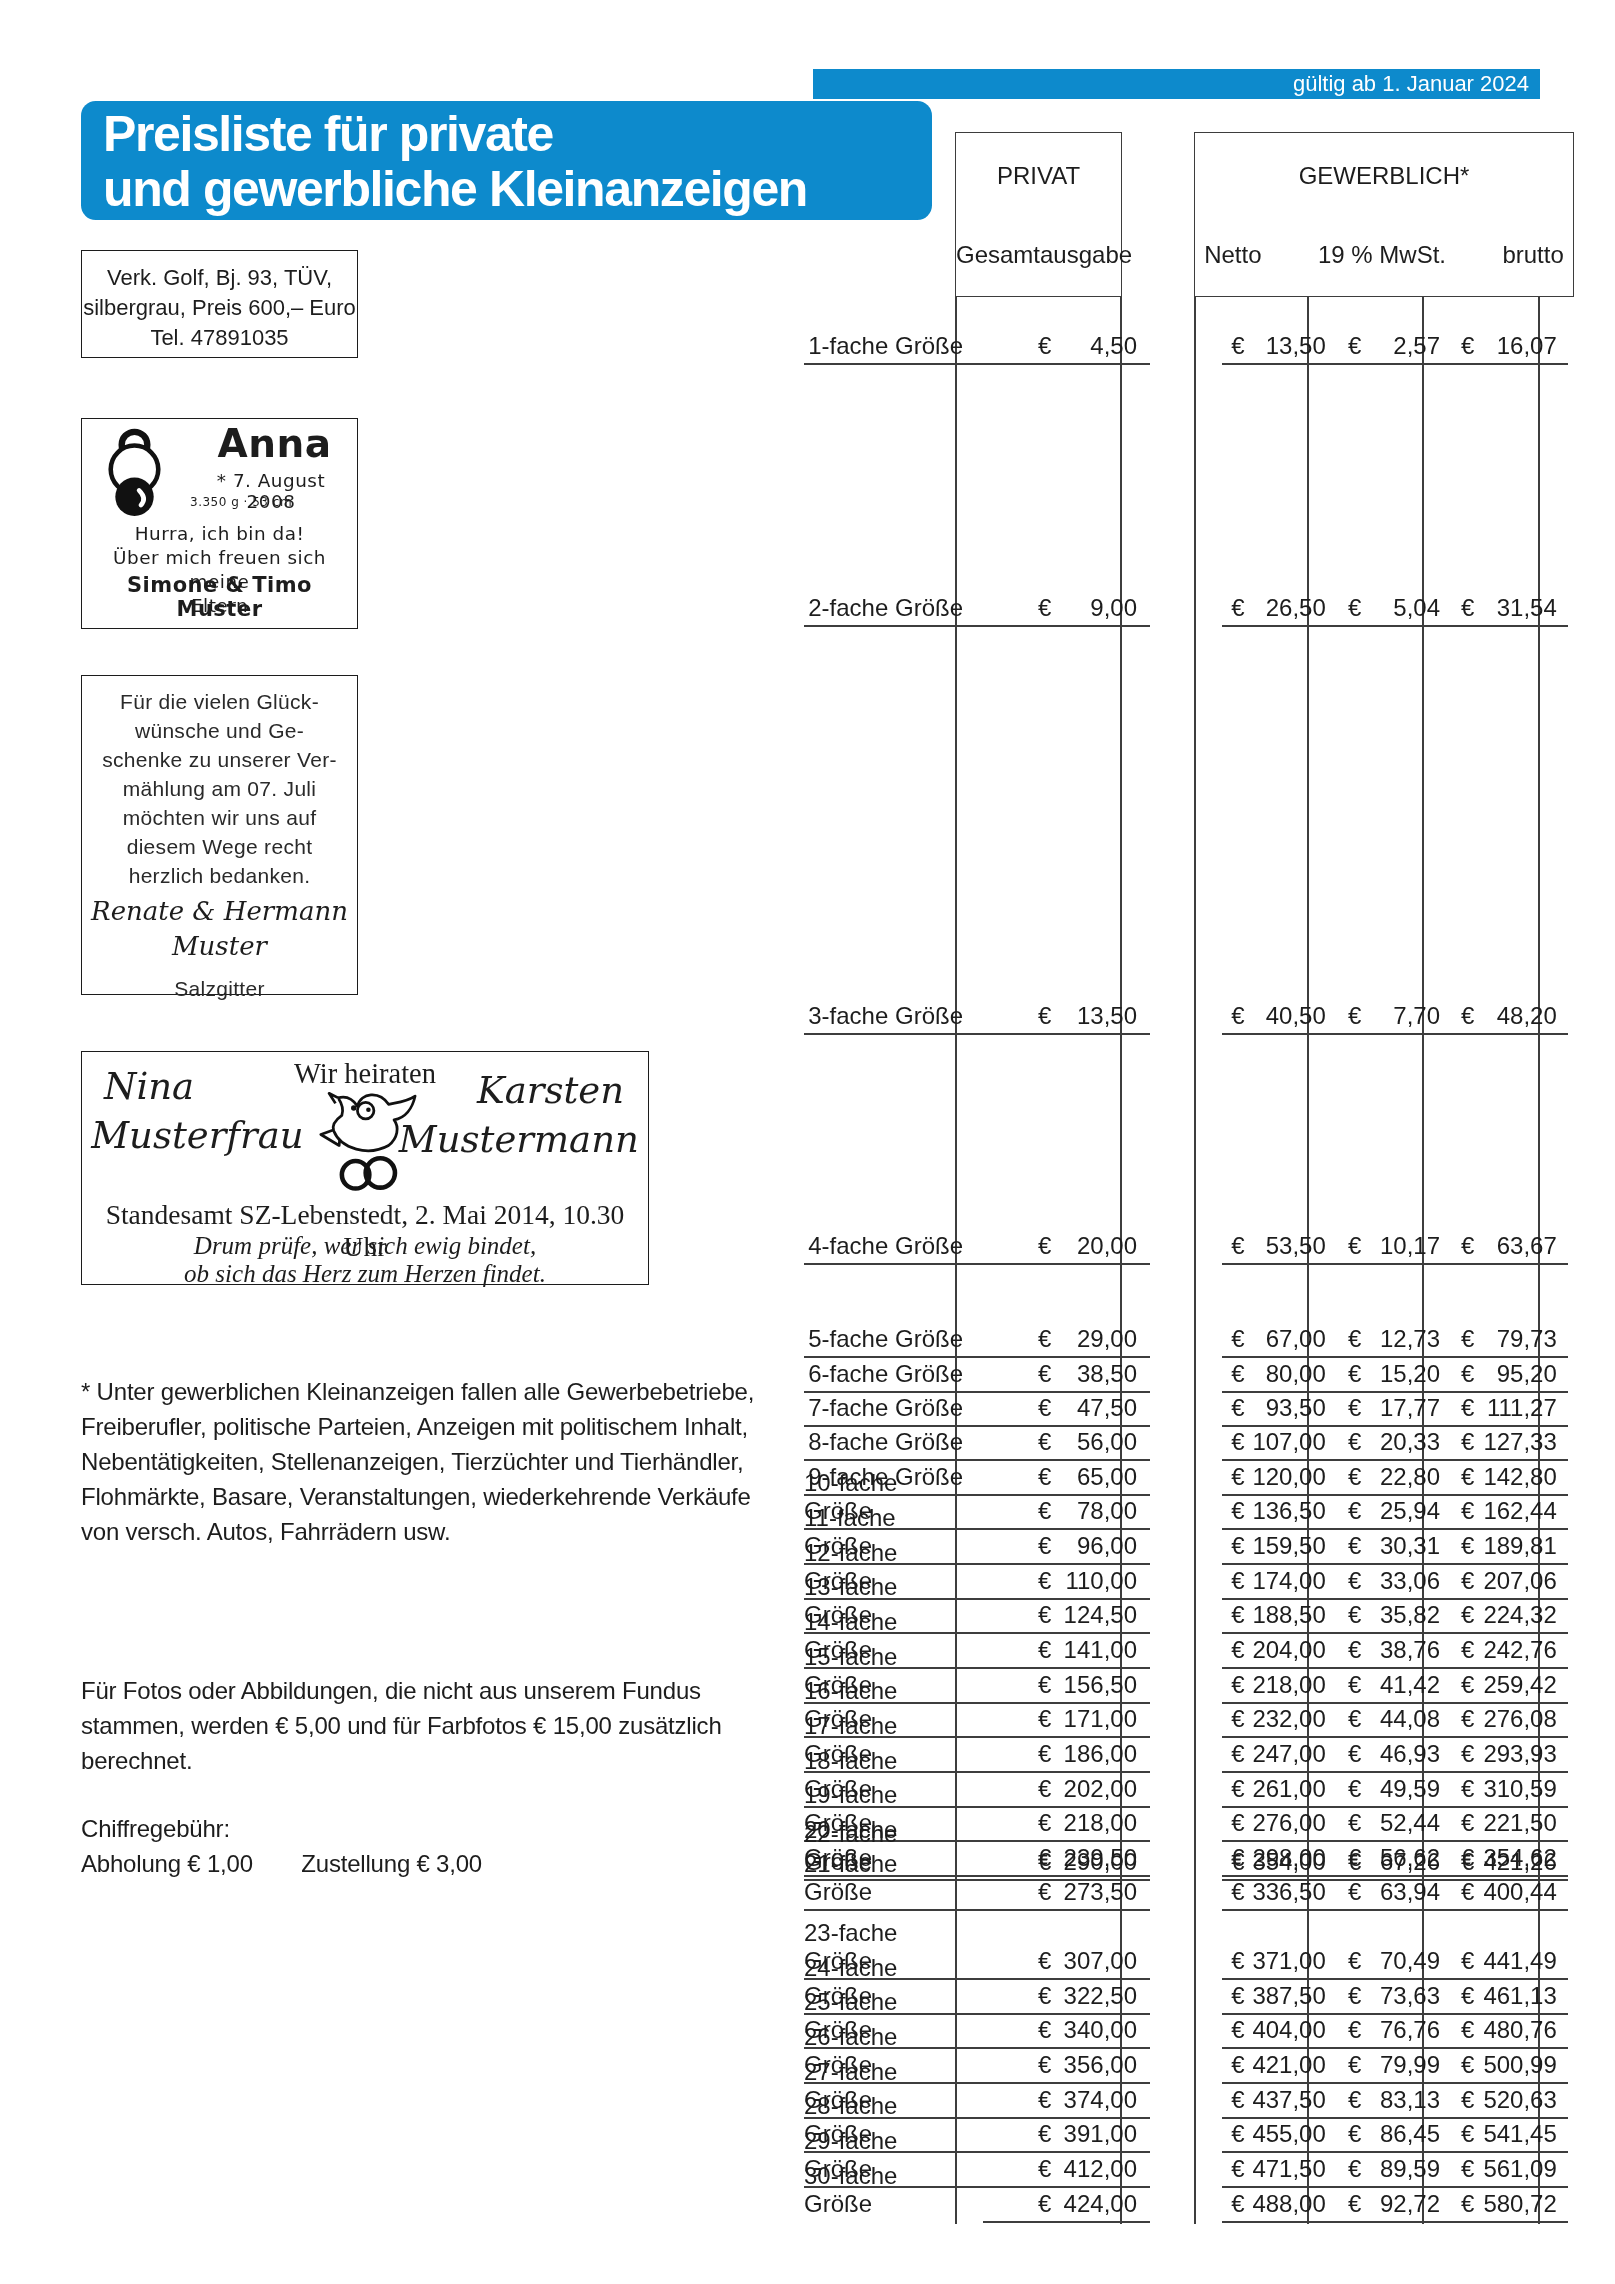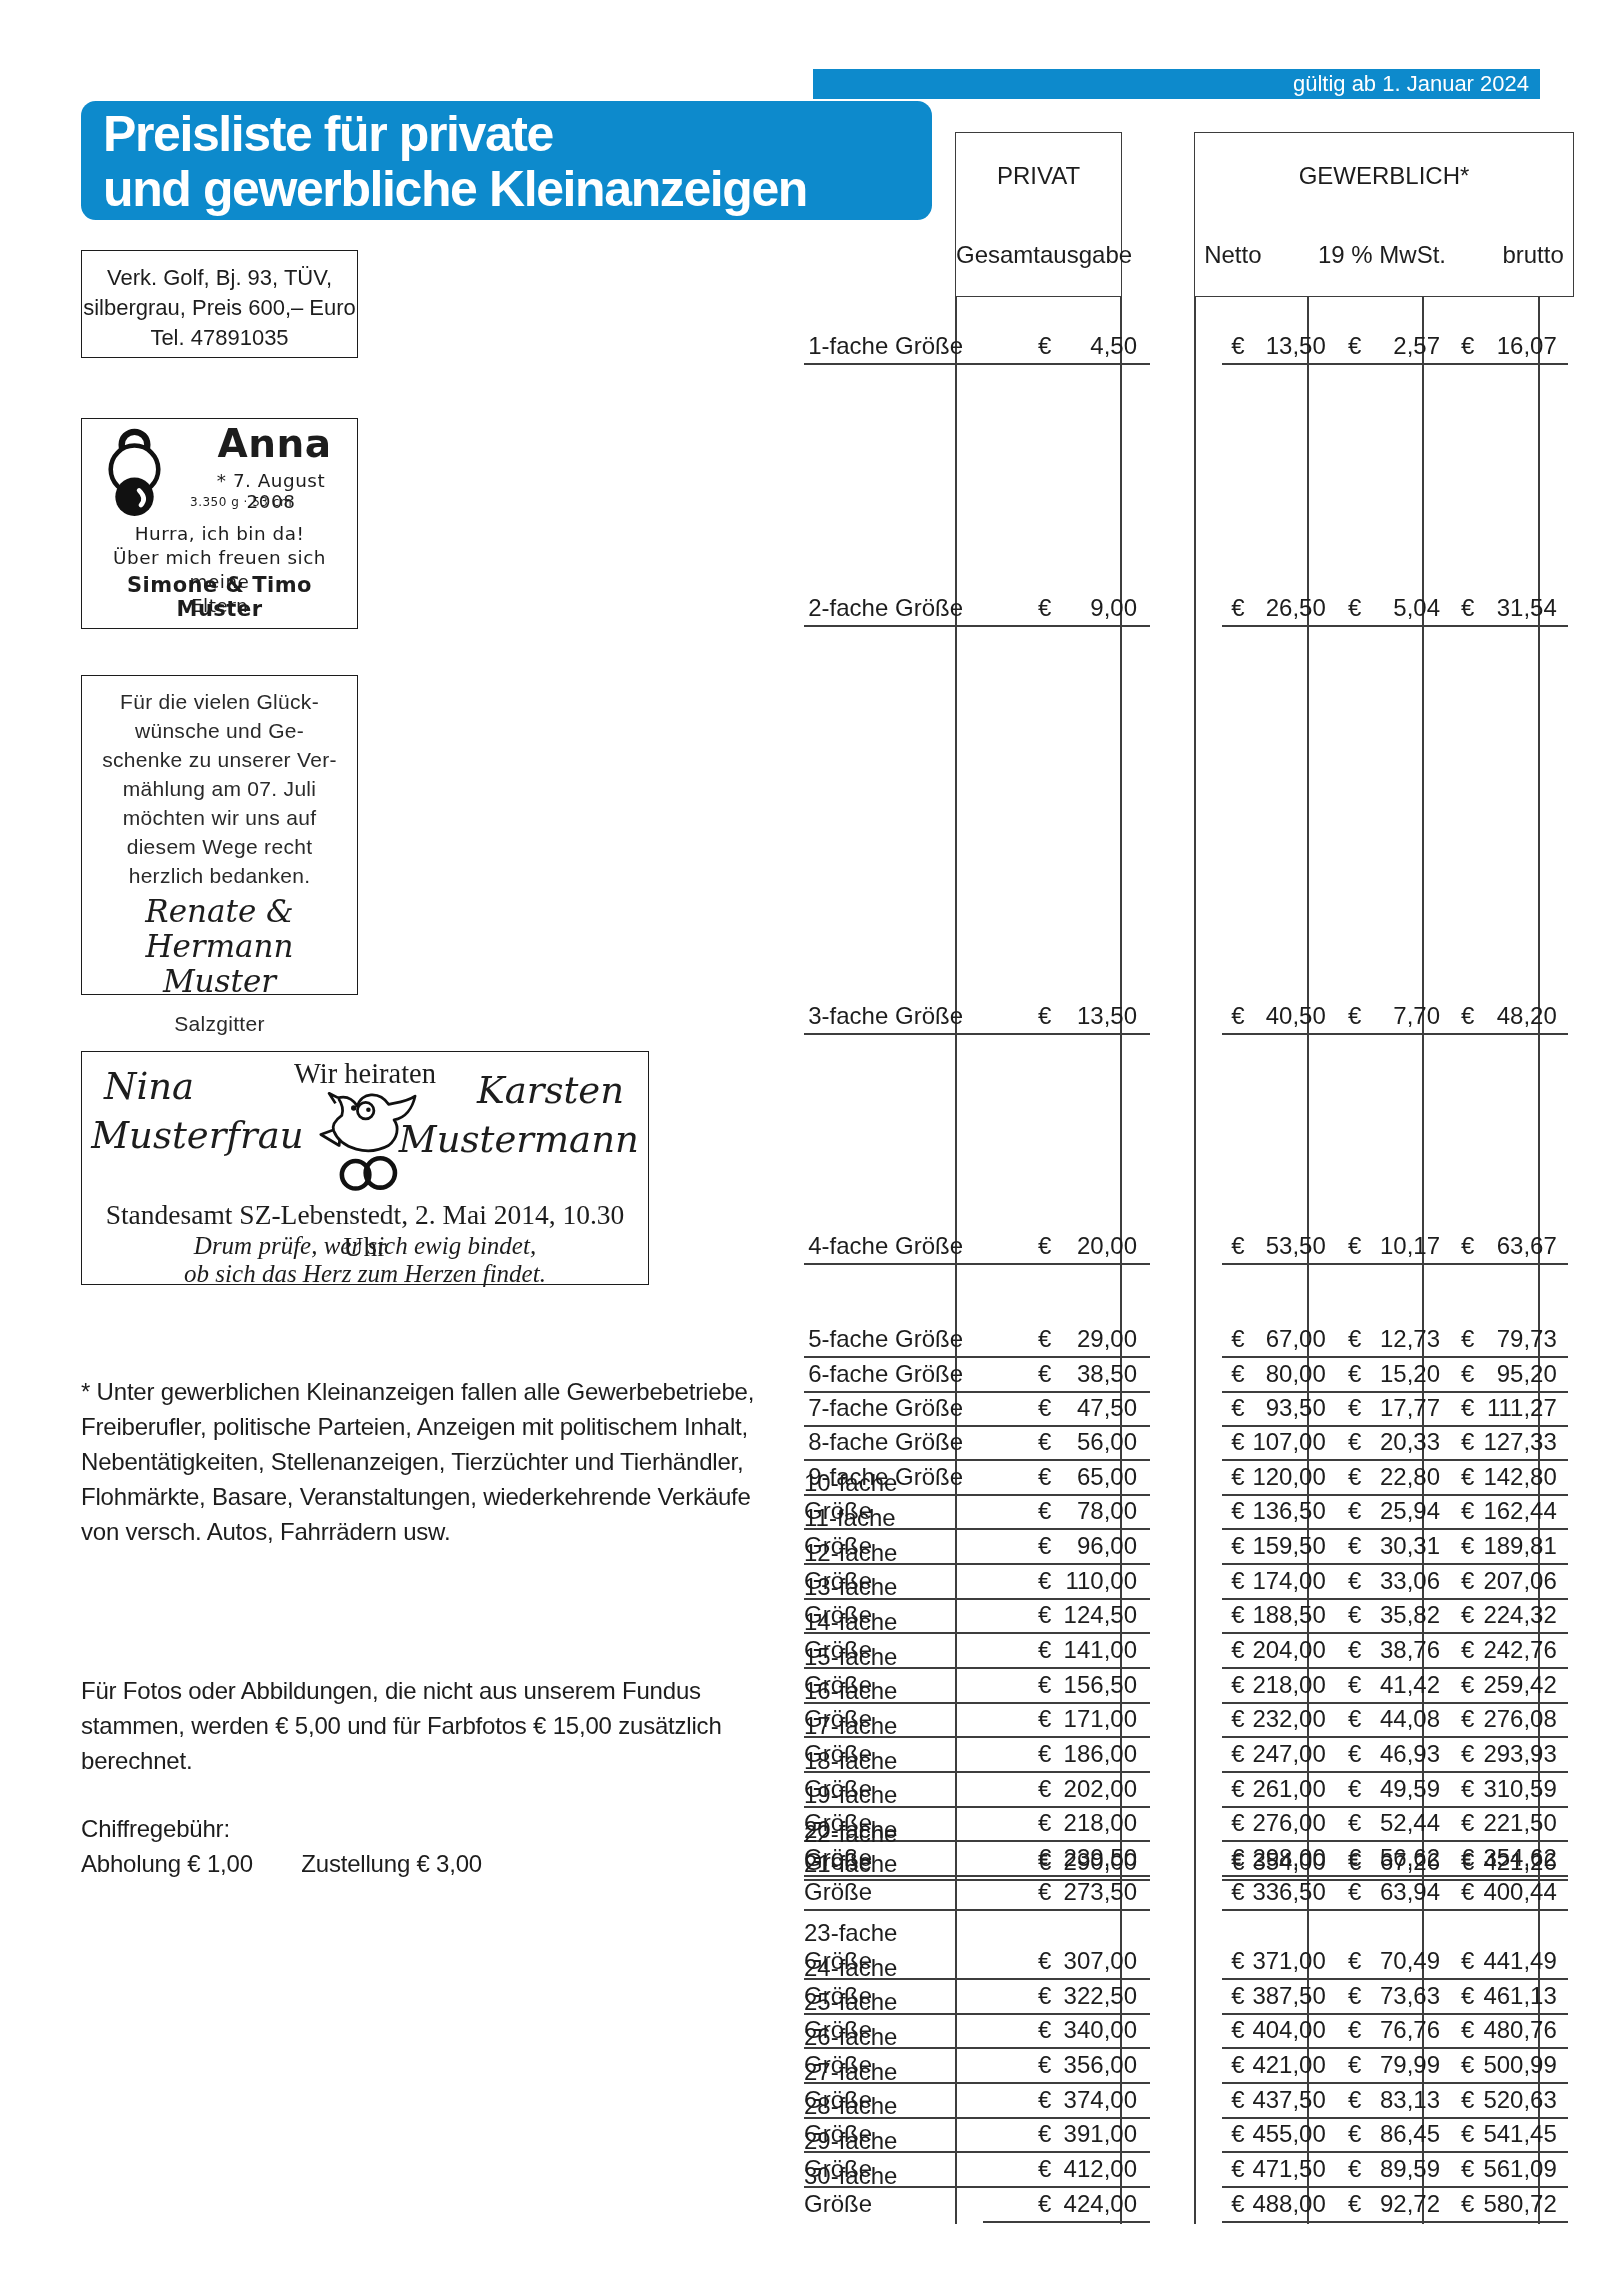--- a/index.html
+++ b/index.html
@@ -52,21 +52,21 @@
   .birth-stats{position:absolute;left:108px;top:76px;width:162px;font-size:12px;}
   .birth-lines{position:absolute;left:0;top:103px;width:100%;text-align:center;
                font-size:18.4px;line-height:24px;white-space:pre-line;}
   .birth-parents{position:absolute;left:0;bottom:7.3px;width:100%;text-align:center;
                  font-size:21px;font-weight:bold;}
   .pacifier{position:absolute;left:14.7px;top:7.3px;}
   .ad-thanks{left:81px;top:675px;width:277px;height:320px;text-align:center;}
   .thanks-body{margin-top:11px;font-size:21px;line-height:29px;letter-spacing:0.3px;
                color:#2a2a2a;white-space:pre-line;}
   .thanks-script{margin-top:3.7px;font-family:"DejaVu Serif",serif;font-style:italic;
-                 font-size:31px;line-height:35px;white-space:pre-line;}
+                 font-size:26px;line-height:35px;white-space:pre-line;}
   .thanks-city{margin-top:13px;font-size:21px;letter-spacing:0.3px;color:#2a2a2a;}
   .ad-wedding{left:81px;top:1051px;width:568px;height:234px;font-family:"Liberation Serif",serif;}
   .wed-head{position:absolute;left:0;top:5.5px;width:100%;text-align:center;font-size:28.5px;}
   .wed-script{position:absolute;font-family:"DejaVu Serif",serif;font-style:italic;font-size:37px;}
   .wed-nina{left:22px;top:13px;}
   .wed-musterfrau{left:9.2px;top:62px;}
   .wed-karsten{right:24px;top:16.5px;text-align:right;}
   .wed-mustermann{right:9.2px;top:66px;text-align:right;}
   .wed-dove{position:absolute;left:226px;top:31px;}
   .wed-venue{position:absolute;left:0;top:147px;width:100%;text-align:center;font-size:27.5px;}

